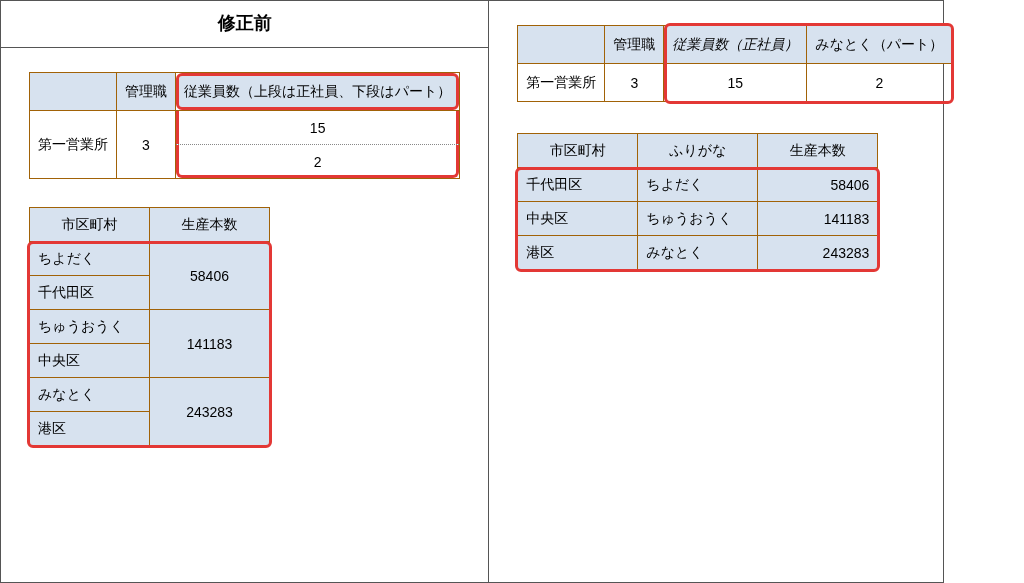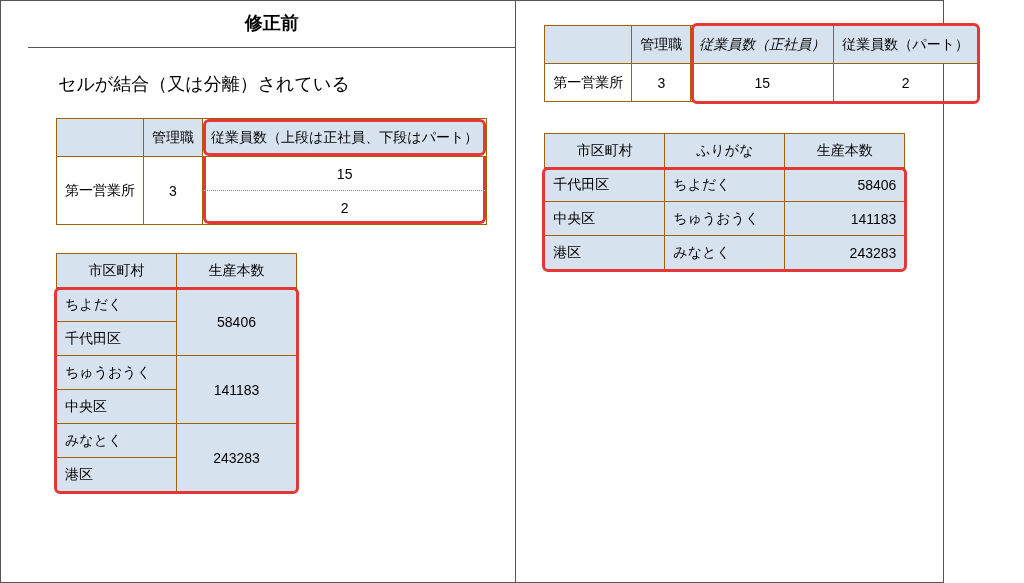--- a/index.html
+++ b/index.html
@@ -1,17 +1,17 @@
 <!DOCTYPE html>
 <html><head>
 <meta charset="utf-8">
 <style>
   *{box-sizing:border-box;}
   body{margin:0;padding:0;width:1024px;height:583px;font-family:"Meiryo","MS PGothic",sans-serif;font-size:14px;color:#000;background:#fff;}
-  .page{width:944px;height:583px;border:1px solid #555;display:flex;padding-left:27px;}
+  .page{width:944px;height:583px;border:1px solid #555;display:flex;}
   .col{flex:1;display:flex;flex-direction:column;}
   .col-left{border-right:1px solid #555;}
   .colhead{border-bottom:1px solid #555;text-align:center;font-weight:700;font-size:18px;padding:10px 0 12px 0;}
   .body{padding:24px 28px 20px 28px;}
   .desc{font-size:18px;margin:0 0 22px 2px;}
 
   table.tbl{border-collapse:collapse;}
   table.tbl th,table.tbl td{border:1px solid #a16207;padding:0 8px;white-space:nowrap;vertical-align:middle;font-weight:400;}
   table.tbl th{background:#d7e2ef;text-align:center;}
   .num{text-align:center;}
@@ -52,21 +52,20 @@
   .prodwrap{position:relative;display:inline-block;}
   .prodwrap .hlbox{position:absolute;border:3px solid #e33835;border-radius:6px;pointer-events:none;}
 </style>
 </head>
 <body>
 
 <div class="page">
   <div class="col col-left">
     <div class="colhead">修正前</div>
     <div class="body">
-      <p class="desc">セルが結合（又は分離）されている</p>
 
       <table class="tbl emp-before">
         <tbody>
             <tr>
           <th class="c1"></th>
           <th class="c2">管理職</th>
           <th class="c3 hl hl-top hl-row" style="position:relative;">従業員数（上段は正社員、下段はパート）</th>
         </tr>
         <tr>
           <td rowspan="2">第一営業所</td>
@@ -119,21 +118,21 @@
   <div class="col">
     <div class="body">
 
       <div class="prodwrap">
         <table class="tbl emp-after">
           <tbody>
               <tr>
             <th class="c1"></th>
             <th class="c2">管理職</th>
             <th class="c3">従業員数（正社員）</th>
-            <th class="c4">従業員数（パート）</th>
+            <th class="c4">みなとく（パート）</th>
           </tr>
           <tr>
             <td>第一営業所</td>
             <td class="num">3</td>
             <td class="num">15</td>
             <td class="num">2</td>
           </tr>
         </tbody>
           </table>
         <div class="hlbox" style="left:147px;top:-2px;right:-2px;bottom:-2px;"></div>

